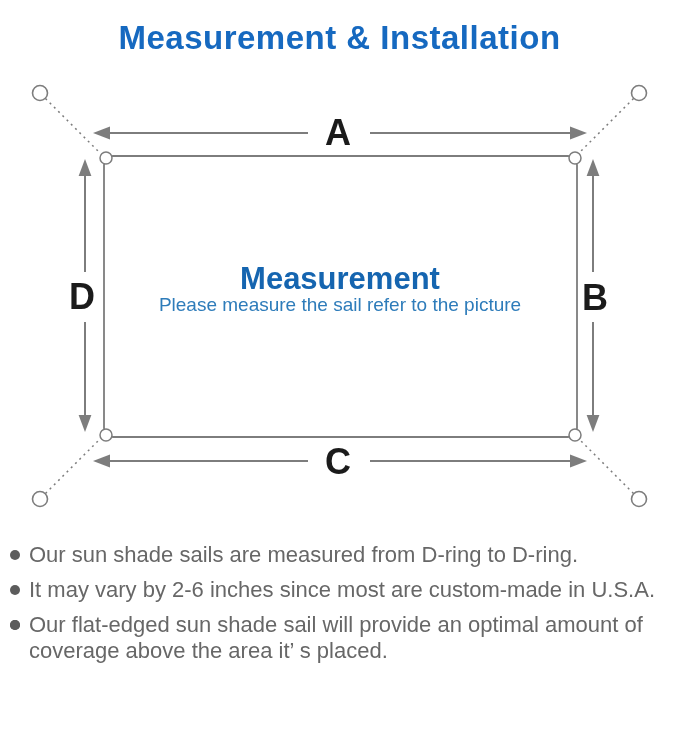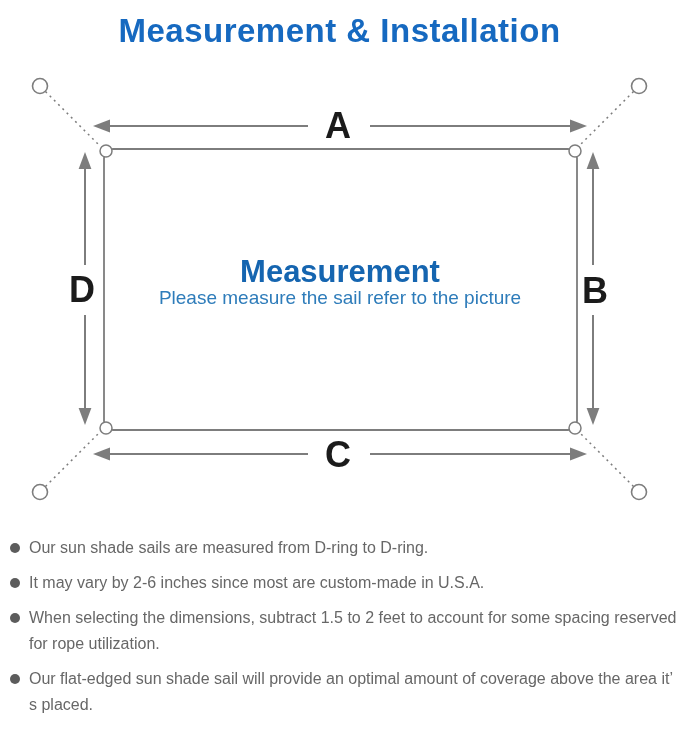--- a/index.html
+++ b/index.html
@@ -12,21 +12,21 @@
     height: 739px;
     font-family: "Liberation Sans", sans-serif;
     overflow: hidden;
   }
   .page {
     width: 679px;
     height: 739px;
     position: relative;
   }
   .page-title {
-    margin: 9px;
+    margin: 16px;
     padding-top: 3px;
     text-align: center;
     font-size: 33px;
     font-weight: bold;
     letter-spacing: 0.5px;
     color: #1669c0;
   }
   .diagram-wrap {
     position: absolute;
     left: 0;
@@ -41,21 +41,21 @@
     width: 679px;
     margin: 0;
     padding: 0;
     list-style: none;
   }
   .bullet-item {
     position: relative;
     padding-left: 29px;
     padding-right: 2px;
     margin-bottom: 9px;
-    font-size: 16px;
+    font-size: 22px;
     line-height: 26px;
     color: #676767;
   }
   .bullet-dot {
     position: absolute;
     left: 10px;
     top: 8px;
     width: 10px;
     height: 10px;
     border-radius: 50%;
@@ -160,21 +160,20 @@
     <li class="bullet-item">
       <span class="bullet-dot"></span>
       <span>Our sun shade sails are measured from D-ring to D-ring.</span>
     </li>
     <li class="bullet-item">
       <span class="bullet-dot"></span>
       <span>It may vary by 2-6 inches since most are custom-made in U.S.A.</span>
     </li>
     <li class="bullet-item">
       <span class="bullet-dot"></span>
-      <span>When selecting the dimensions, subtract 1.5 to 2 feet to account for some spacing reserved for rope utilization.</span>
     </li>
     <li class="bullet-item">
       <span class="bullet-dot"></span>
       <span>Our flat-edged sun shade sail will provide an optimal amount of coverage above the area it’ s placed.</span>
     </li>
   </ul>
 
 </div>
 
 </body></html>

